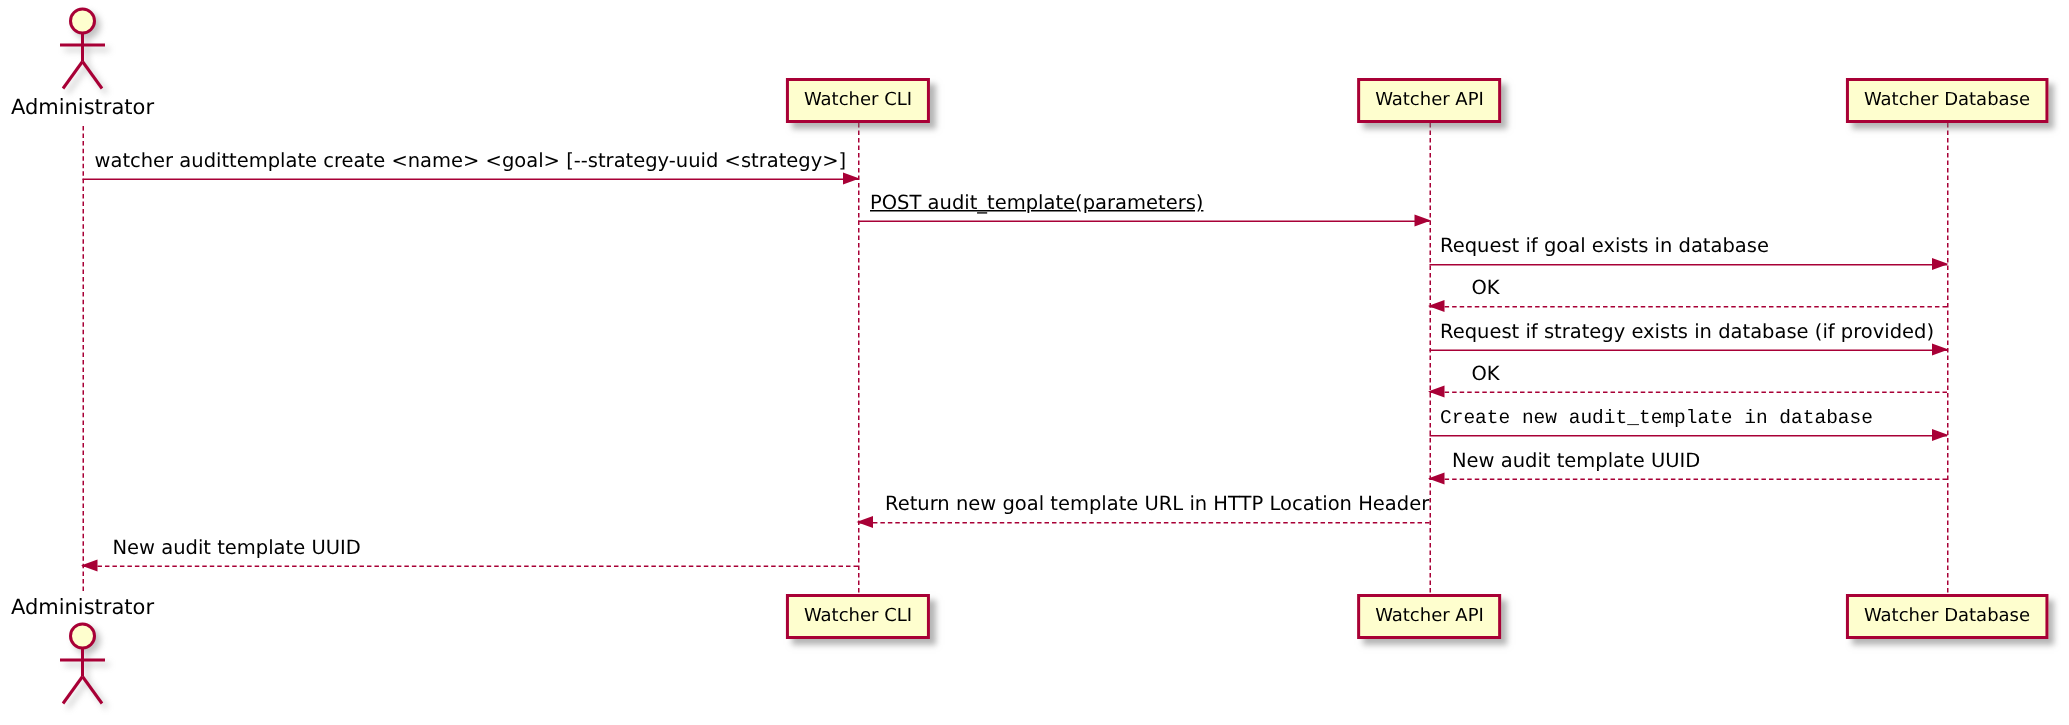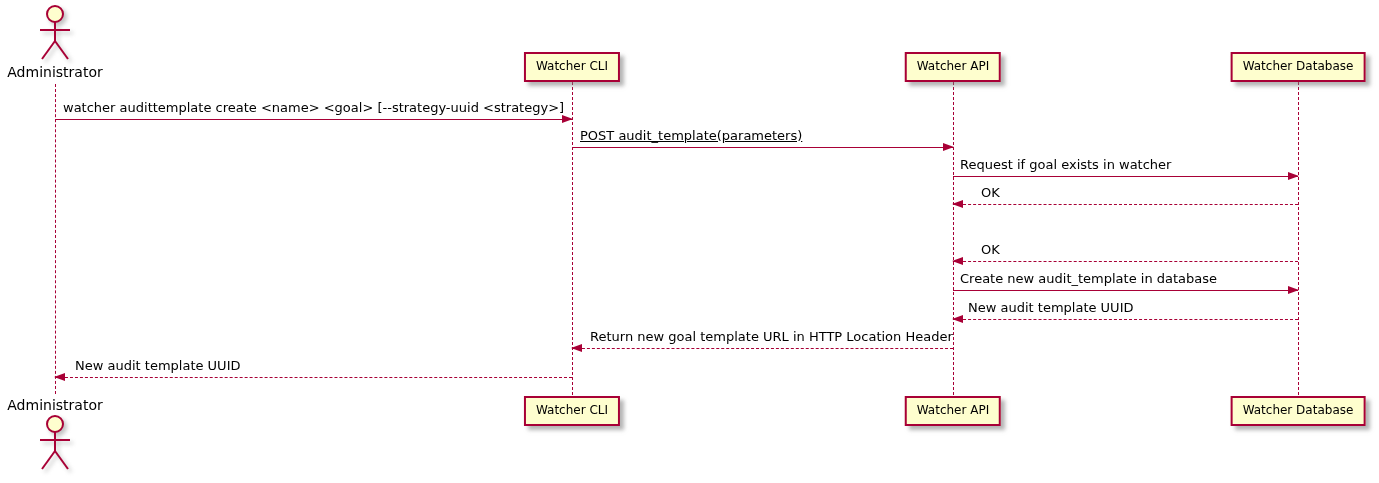--- a/index.html
+++ b/index.html
@@ -51,37 +51,41 @@
     <div class="lbl" style="padding-left:8px;">watcher audittemplate create &lt;name&gt; &lt;goal&gt; [--strategy-uuid &lt;strategy&gt;]</div>
     <div class="arrow right"></div>
   </div>
 
   <div class="msg" style="left:572px;top:128px;width:381px;">
     <div class="lbl" style="padding-left:8px;text-decoration:underline;">POST audit_template(parameters)</div>
     <div class="arrow right"></div>
   </div>
 
   <div class="msg" style="left:953px;top:157px;width:345px;">
-    <div class="lbl" style="padding-left:7px;">Request if goal exists in watcher</div>
+    <div class="lbl" style="padding-left:7px;">Request if goal exists in database</div>
     <div class="arrow right"></div>
   </div>
 
   <div class="msg" style="left:953px;top:185px;width:345px;">
     <div class="lbl" style="padding-left:28px;">OK</div>
     <div class="arrow dashed left"></div>
   </div>
 
+  <div class="msg" style="left:953px;top:214px;width:345px;">
+    <div class="lbl" style="padding-left:7px;">Request if strategy exists in database (if provided)</div>
+    <div class="arrow right"></div>
+  </div>
 
   <div class="msg" style="left:953px;top:242px;width:345px;">
     <div class="lbl" style="padding-left:28px;">OK</div>
     <div class="arrow dashed left"></div>
   </div>
 
   <div class="msg" style="left:953px;top:271px;width:345px;">
-    <div class="lbl" style="padding-left:7px;">Create new audit_template in database</div>
+    <div class="lbl" style="padding-left:7px;font-family:Liberation Mono, monospace;">Create new audit_template in database</div>
     <div class="arrow right"></div>
   </div>
 
   <div class="msg" style="left:953px;top:300px;width:345px;">
     <div class="lbl" style="padding-left:15px;">New audit template UUID</div>
     <div class="arrow dashed left"></div>
   </div>
 
   <div class="msg" style="left:572px;top:329px;width:381px;">
     <div class="lbl" style="padding-left:18px;">Return new goal template URL in HTTP Location Header</div>

